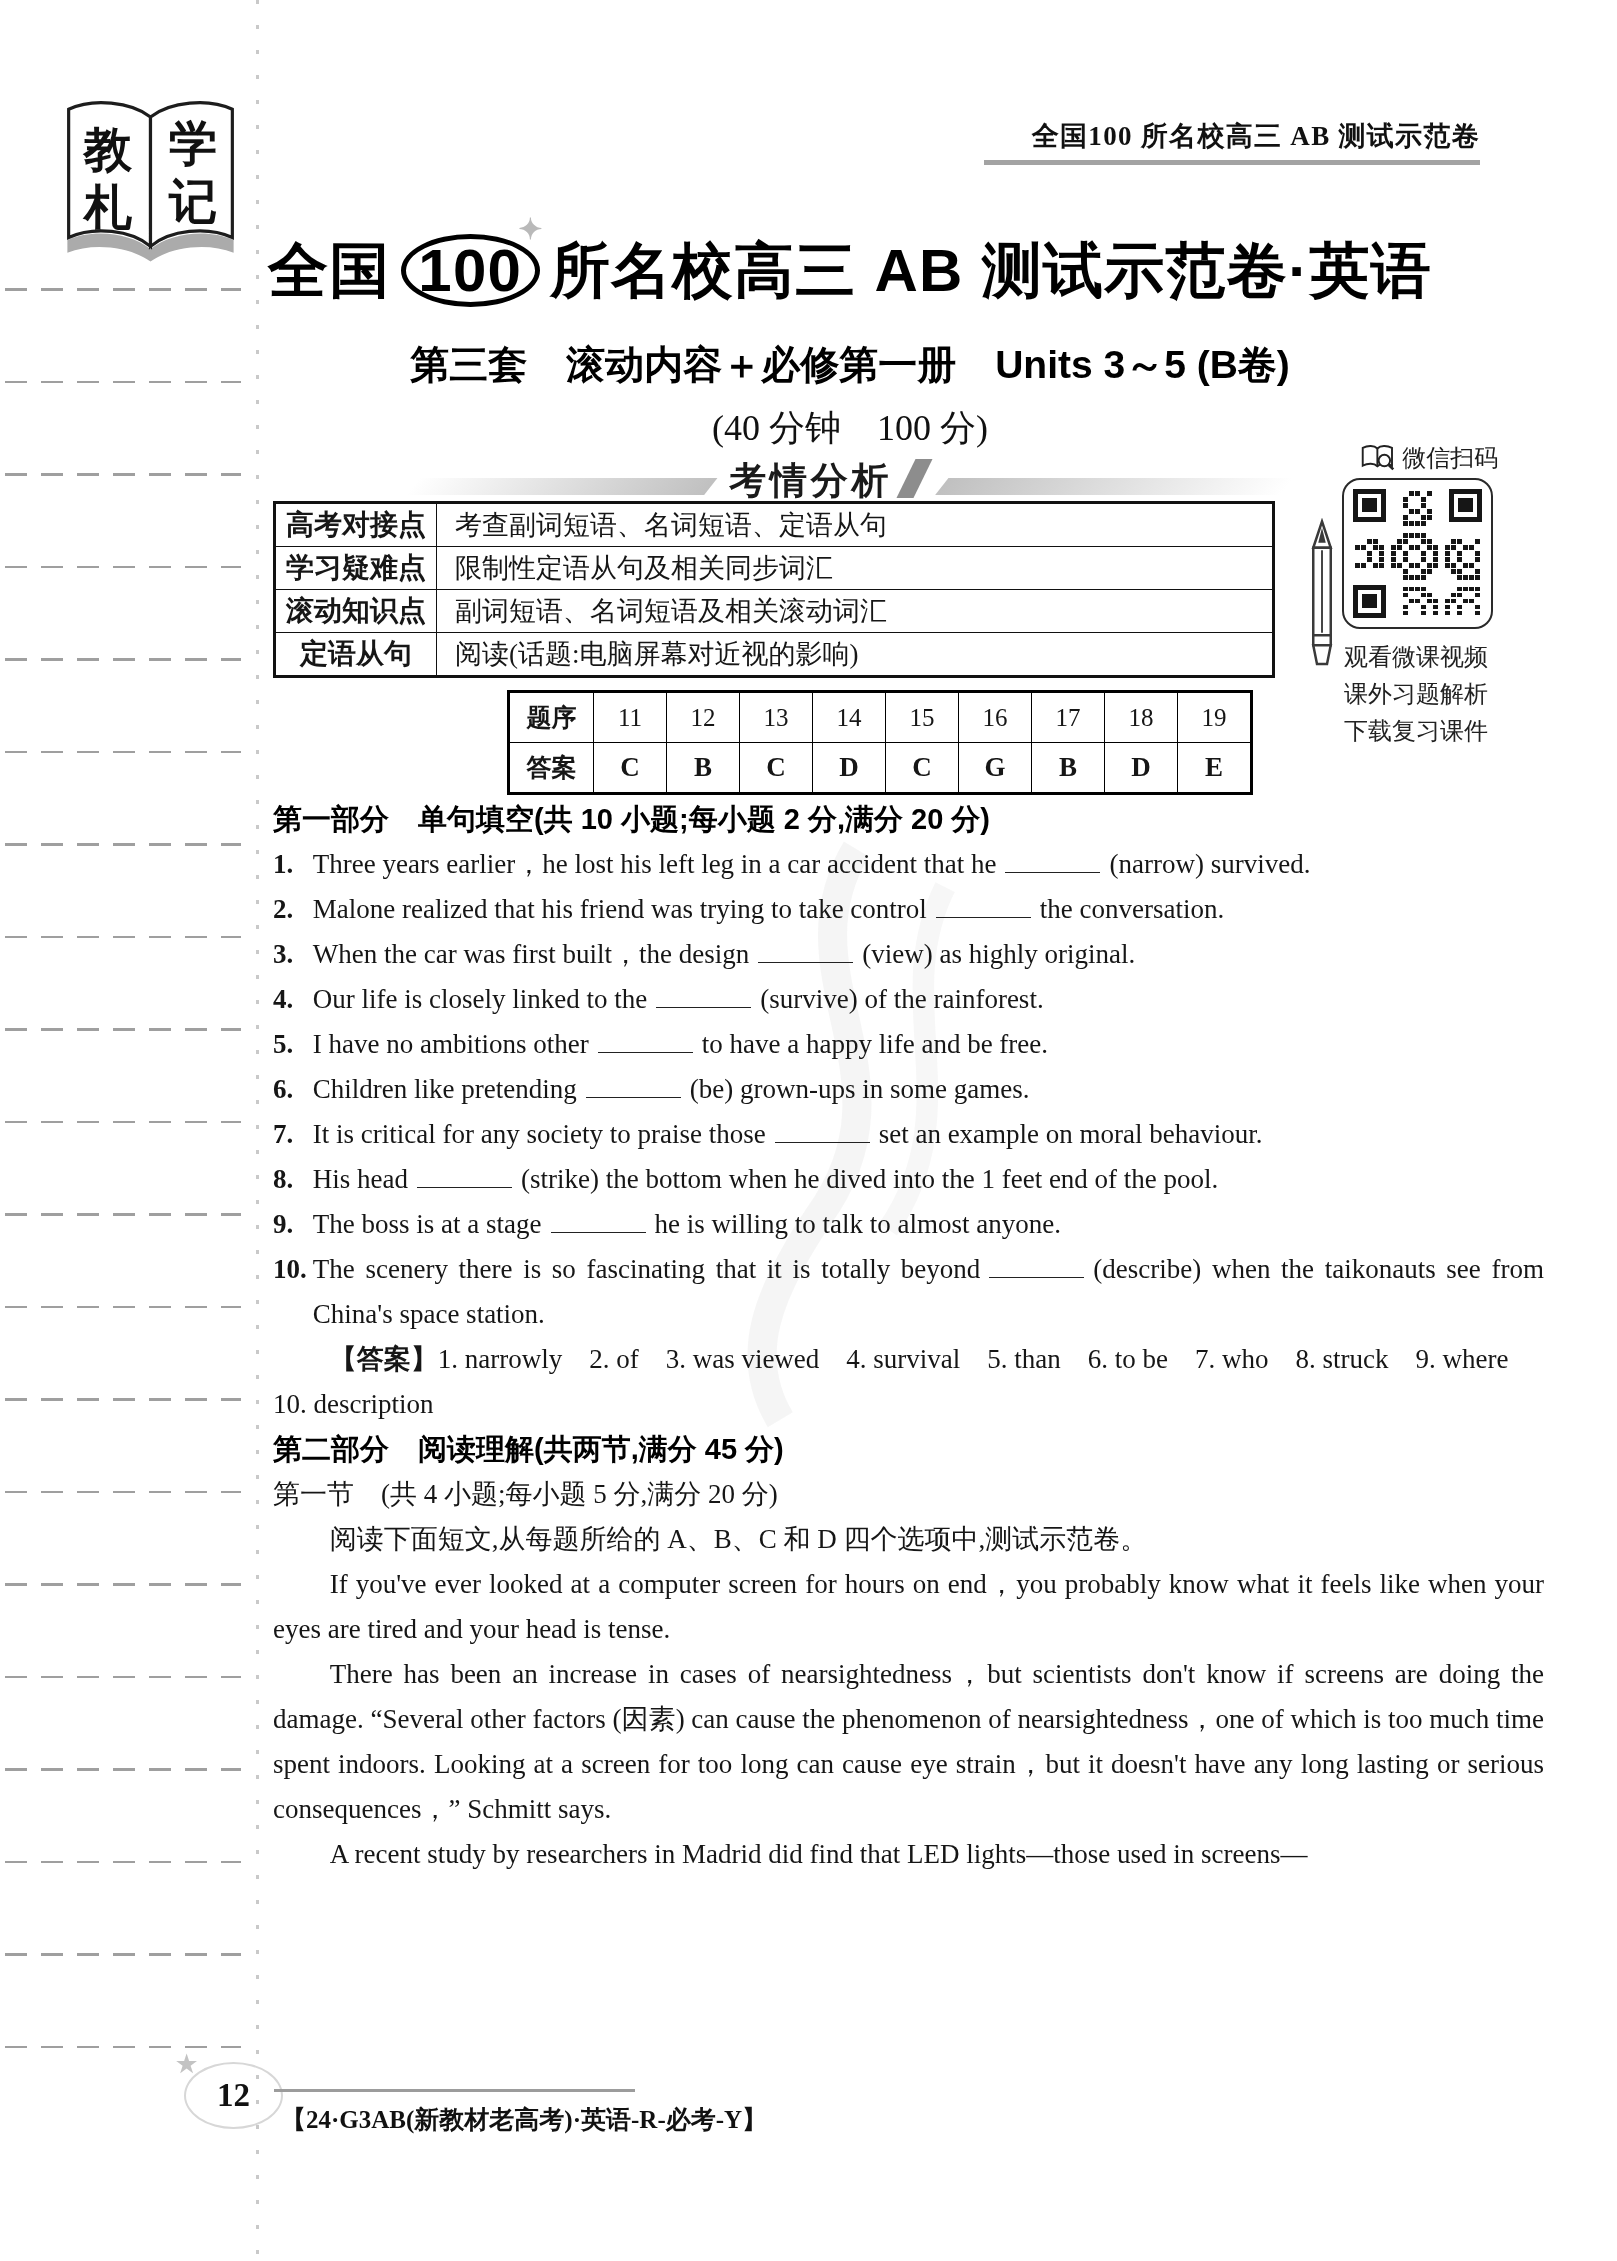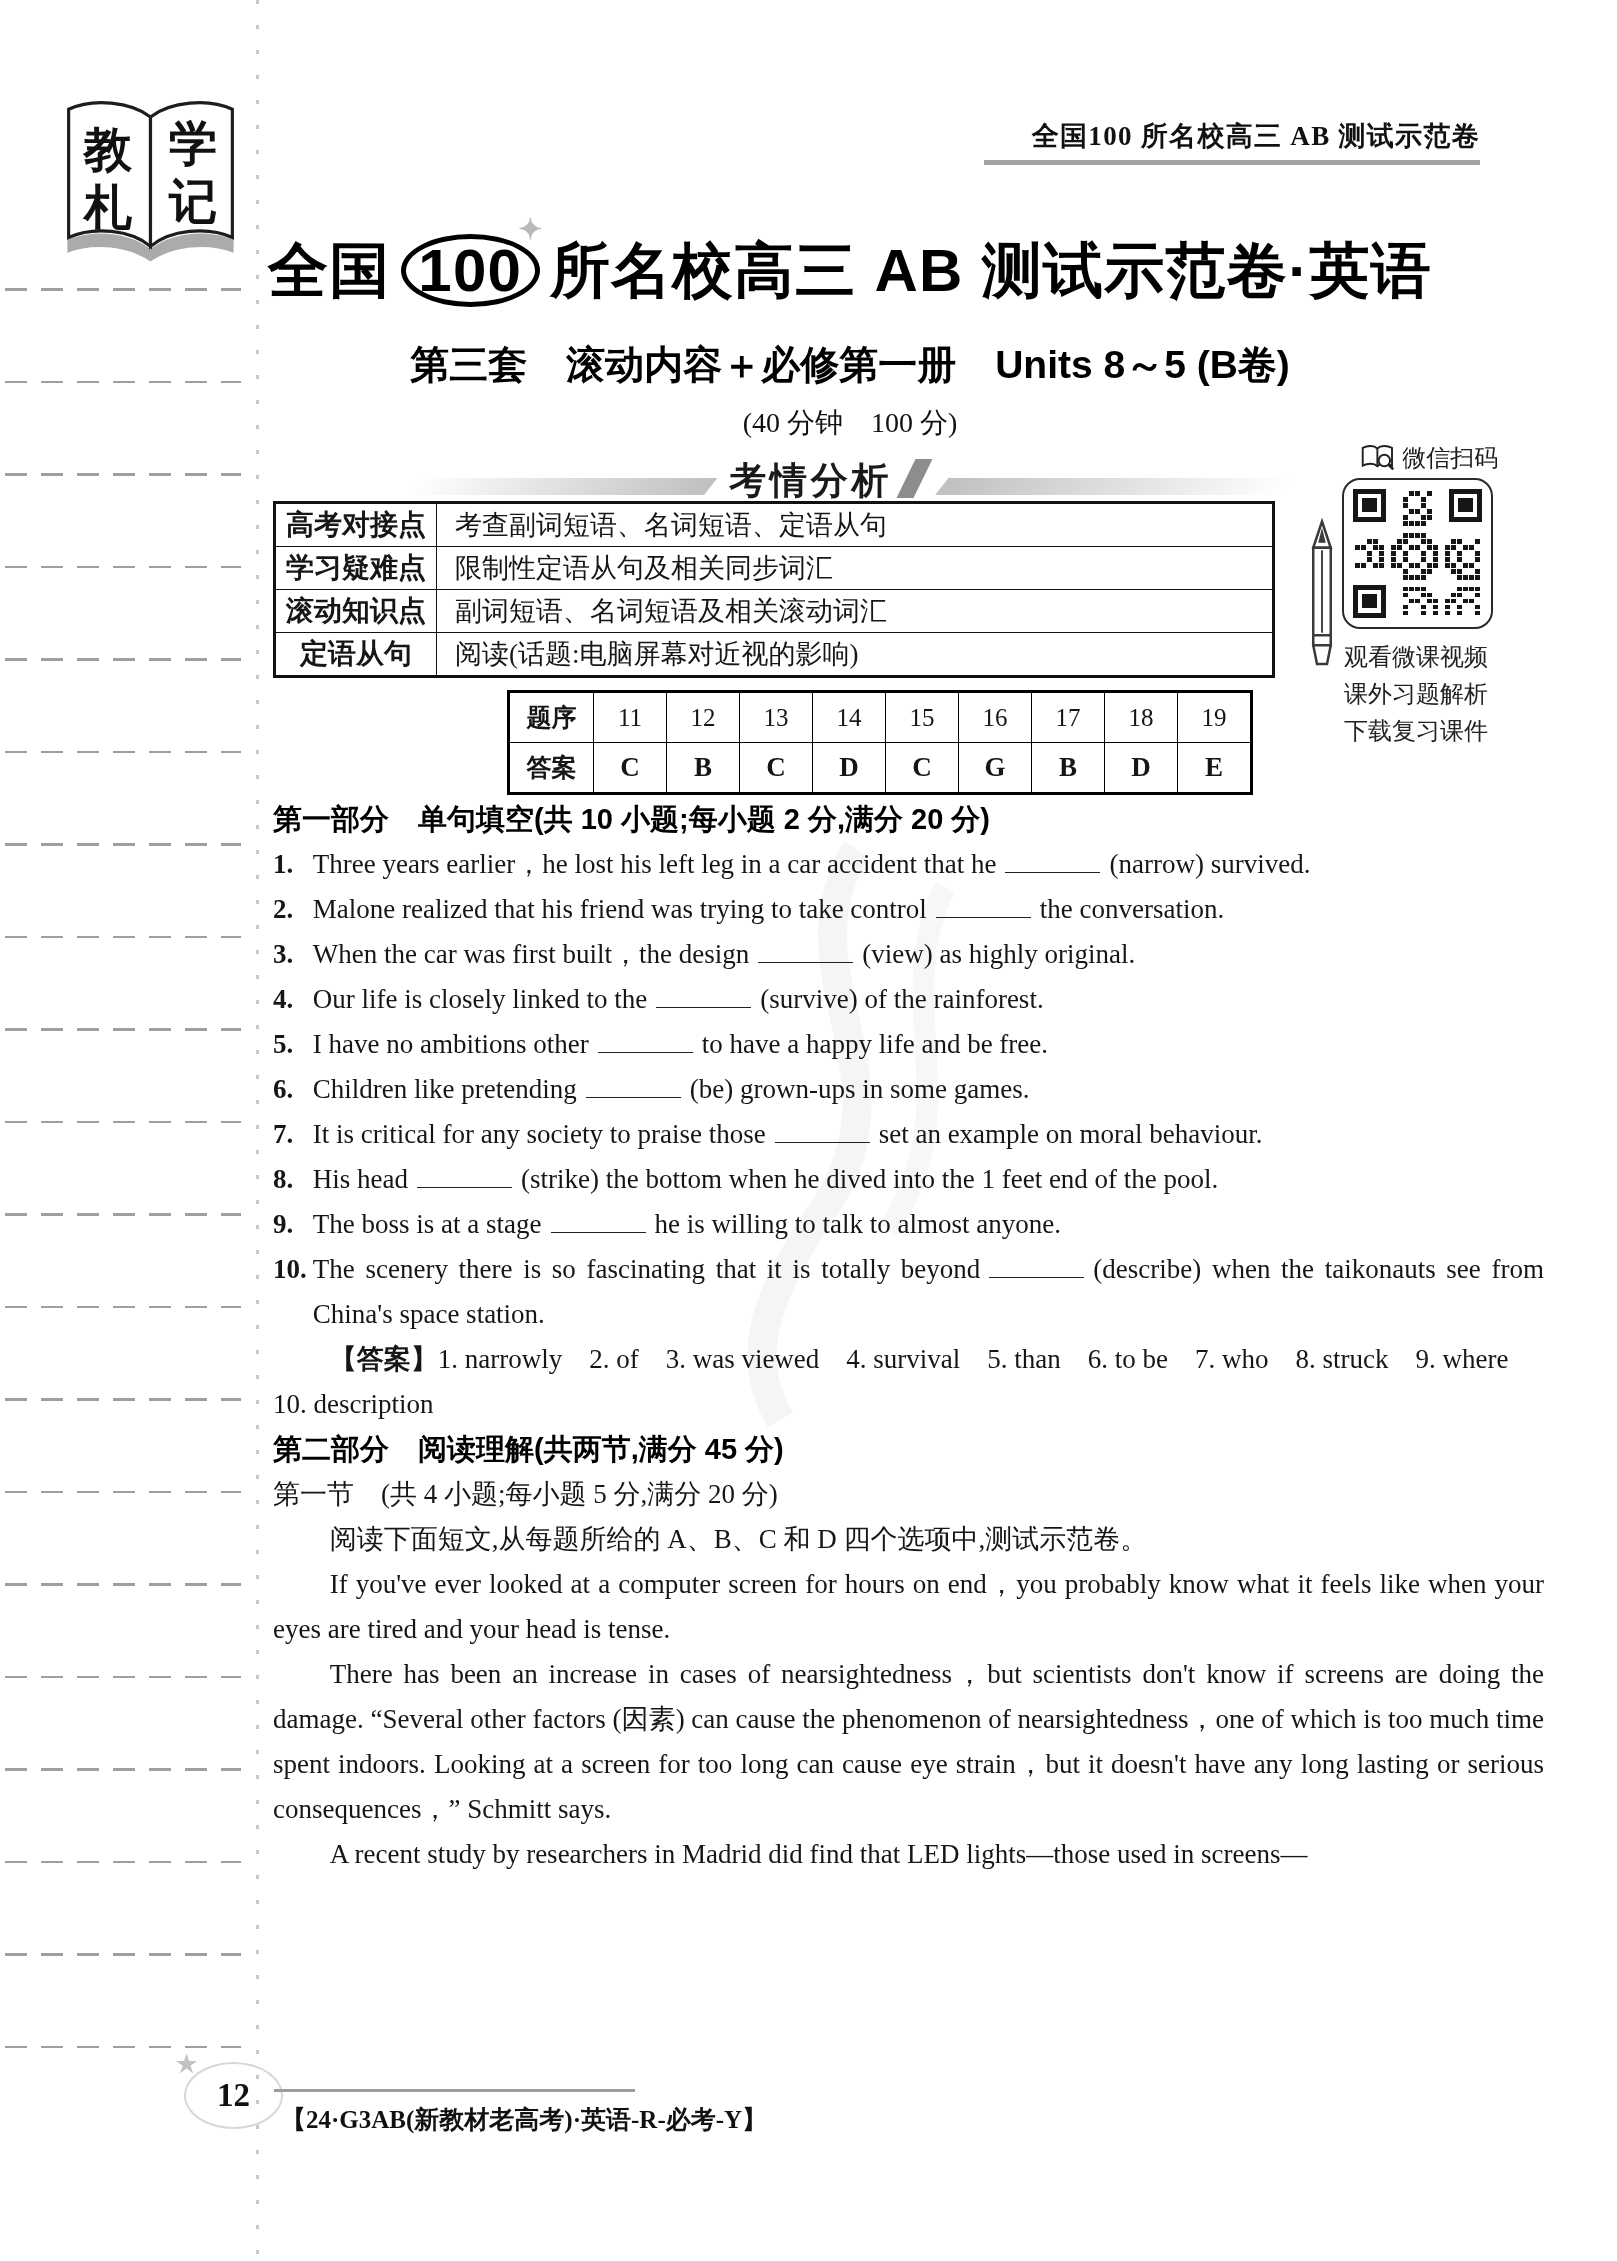--- a/index.html
+++ b/index.html
@@ -25,21 +25,21 @@
               line-height:76px;color:#000;letter-spacing:1.3px;}
   .badge{display:inline-block;position:relative;border:5.7px solid #000;border-radius:50%;
          padding:0 12.7px;margin:0 10px;line-height:63px;}
   .badge-star{position:absolute;top:-24px;right:-9px;font-size:29px;color:#b9b9b9;line-height:1;}
   .badge-swoosh{position:absolute;left:-16.5px;top:-10px;width:130%;height:125%;border-radius:50%;
          border:7.6px solid transparent;border-left-color:#e3e3e3;border-bottom-color:#e3e3e3;
          transform:rotate(-18deg);z-index:-1;}
   .subtitle{position:absolute;left:216px;top:338px;width:1268px;text-align:center;
             font-family:"Liberation Sans",sans-serif;font-weight:900;font-size:39px;color:#000;}
   .meta{position:absolute;left:216px;top:404px;width:1268px;text-align:center;
-        font-size:28px;color:#111;}
+        font-size:36px;color:#111;}
 
   
   .banner{position:absolute;left:216px;top:444px;width:1268px;height:55px;display:flex;
           justify-content:center;align-items:flex-end;}
   .banner .bar-l{width:298px;height:16.5px;margin:0 18px 5px 0;transform:skewX(-38deg);
           background:linear-gradient(90deg,rgba(195,195,195,0),#c0c0c0);}
   .banner .bar-r{width:345px;height:16.5px;margin:0 0 5px 19px;transform:skewX(-38deg);
           background:linear-gradient(270deg,rgba(195,195,195,0),#c0c0c0);}
   .banner .btitle{font-family:"Liberation Sans",sans-serif;font-weight:900;font-size:37px;
           color:#1a1a1a;letter-spacing:3.8px;line-height:1;}
@@ -145,21 +145,21 @@
   <div class="hdr-rule"></div>
 
   <svg class="watermark" width="444" height="634" viewBox="0 0 700 1000">
     <path d="M420 60 C300 260,520 420,360 640 C280 760,240 860,300 960" fill="none" stroke="#eeeeee" stroke-width="46"></path>
     <path d="M560 120 C470 300,600 470,470 660" fill="none" stroke="#f1f1f1" stroke-width="34"></path>
   </svg>
 
   <div class="main-title">
     <span>全国</span><span class="badge"><span class="badge-swoosh"></span><span>100</span><span class="badge-star">✦</span></span><span>所名校高三 AB 测试示范卷·英语</span>
   </div>
-  <div class="subtitle">第三套　滚动内容＋必修第一册　Units 8～5 (B卷)</div>
+  <div class="subtitle">第三套　滚动内容＋必修第一册　Units 3～5 (B卷)</div>
   <div class="meta">(40 分钟　100 分)</div>
 
   <div class="banner">
     <div class="bar-l"></div>
     <div class="btitle">考情分析</div>
     <div class="slash"></div>
     <div class="bar-r"></div>
   </div>
 
   <table class="ana-table">

